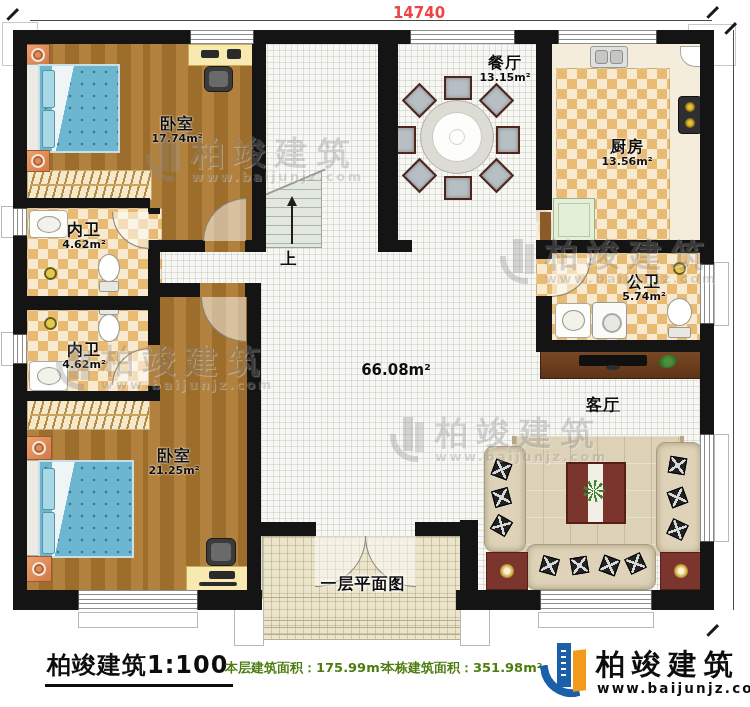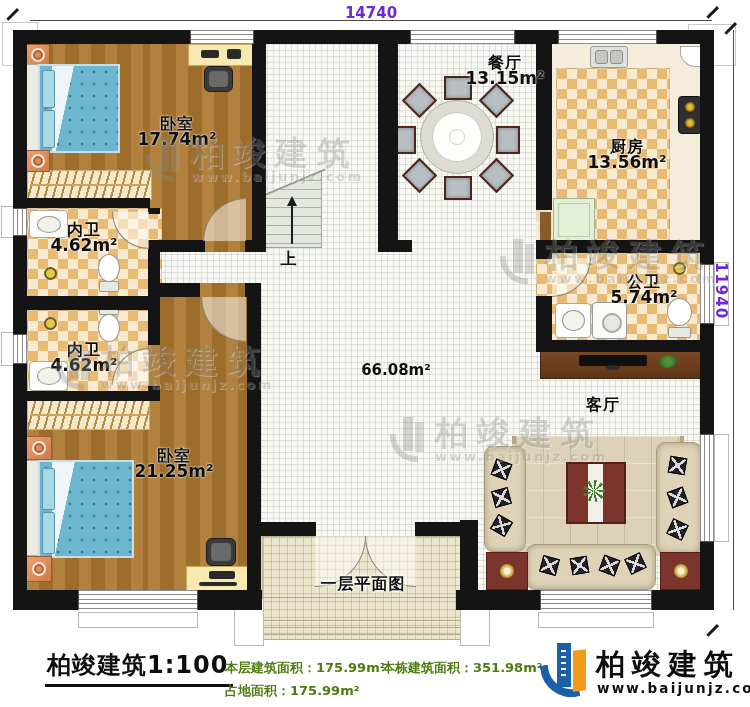--- a/index.html
+++ b/index.html
@@ -109,26 +109,26 @@
   .breakline{background:#9b9b93;transform:rotate(-23deg);z-index:3;}
   .arrow-line{background:#1d1d1d;z-index:3;}
   .arrow-head{width:0;height:0;border-left:5px solid transparent;border-right:5px solid transparent;
       border-bottom:10px solid #1d1d1d;z-index:3;}
   .doorleaf{background:#8a5a28;z-index:4;}
 
   
   .rlabel{position:absolute;z-index:6;transform:translate(-50%,-50%);text-align:center;color:#0e0e0e;white-space:nowrap;
       text-shadow:0 0 2px rgba(255,255,255,.8),0 0 2px rgba(255,255,255,.8);}
   .rname{font-size:16px;font-weight:700;letter-spacing:1px;line-height:17px;}
-  .rarea{font-size:17px;font-weight:700;line-height:14px;}
+  .rarea{font-size:11px;font-weight:700;line-height:14px;}
   .hall-area{font-size:15px;}
   .porch-label .rname{text-shadow:0 0 3px #fff,0 0 4px #fff,0 0 5px #fff;}
   .dim-h{position:absolute;left:30px;top:20px;width:682px;height:1px;background:#4a4a4a;z-index:6;}
   .dim-v{position:absolute;left:733px;top:30px;width:1px;height:580px;background:#4a4a4a;z-index:6;}
-  .dimtext{position:absolute;z-index:6;font-size:15px;font-weight:700;color:#6d28d9;}
+  .dimtext{position:absolute;z-index:6;font-size:15px;font-weight:700;color:#ef4444;margin-left:48px;}
   .dimtext-v{writing-mode:vertical-rl;letter-spacing:1px;}
   .tick{position:absolute;width:15px;height:2.5px;background:#1a1a1a;transform:rotate(-45deg);z-index:6;}
 
   
   .wm{position:absolute;display:flex;align-items:center;gap:9px;opacity:.32;z-index:7;pointer-events:none;}
   .wm-icon{position:relative;width:36px;height:46px;flex:0 0 auto;}
   .wm-sw{position:absolute;left:0;bottom:1px;width:22px;height:22px;border:6px solid #8b8b8b;border-top:none;border-right:none;border-radius:0 0 0 26px;}
   .wm-b1{position:absolute;left:13px;top:0;width:10px;height:34px;background:#8b8b8b;}
   .wm-b2{position:absolute;left:25px;top:5px;width:9px;height:30px;background:#9a9a9a;}
   .wm-title{font-size:33px;font-weight:700;color:#878787;letter-spacing:9px;line-height:34px;text-shadow:1px 1px 0 #fff;}
@@ -339,21 +339,21 @@
     <div class="rarea">13.15m²</div>
   </div>
   <div class="rlabel" style="left:627px;top:153px;">
     <div class="rname">厨房</div>
     <div class="rarea">13.56m²</div>
   </div>
   <div class="rlabel" style="left:644px;top:288px;">
     <div class="rname">公卫</div>
     <div class="rarea">5.74m²</div>
   </div>
-  <div class="rlabel" style="left:603px;top:404px;">
+  <div class="rlabel" style="left:603px;top:404px;text-decoration:underline;">
     <div class="rname">客厅</div>
   </div>
   <div class="rlabel" style="left:396px;top:370px;">
     <div class="rarea hall-area">66.08m²</div>
   </div>
   <div class="rlabel porch-label" style="left:363px;top:583px;">
     <div class="rname">一层平面图</div>
   </div>
   <div class="rlabel" style="left:289px;top:258px;">
     <div class="rname">上</div>
@@ -413,23 +413,20 @@
     </div>
   </div>
 
   <div class="ftitle">
     <span>柏竣建筑</span><span>1:100</span>
   </div>
   <div class="fstats" style="left:225px;">
     <div>
       <span>本层建筑面积：</span><span>175.99m²</span>
     </div>
-    <div>
-      <span>占地面积：</span><span>175.99m²</span>
-    </div>
   </div>
   <div class="fstats" style="left:382px;">
     <div>
       <span>本栋建筑面积：</span><span>351.98m²</span>
     </div>
   </div>
   <div class="bicon">
     <s class="bi-sw"></s>
     <s class="bi-b1"></s>
     <s class="bi-b2"></s>

